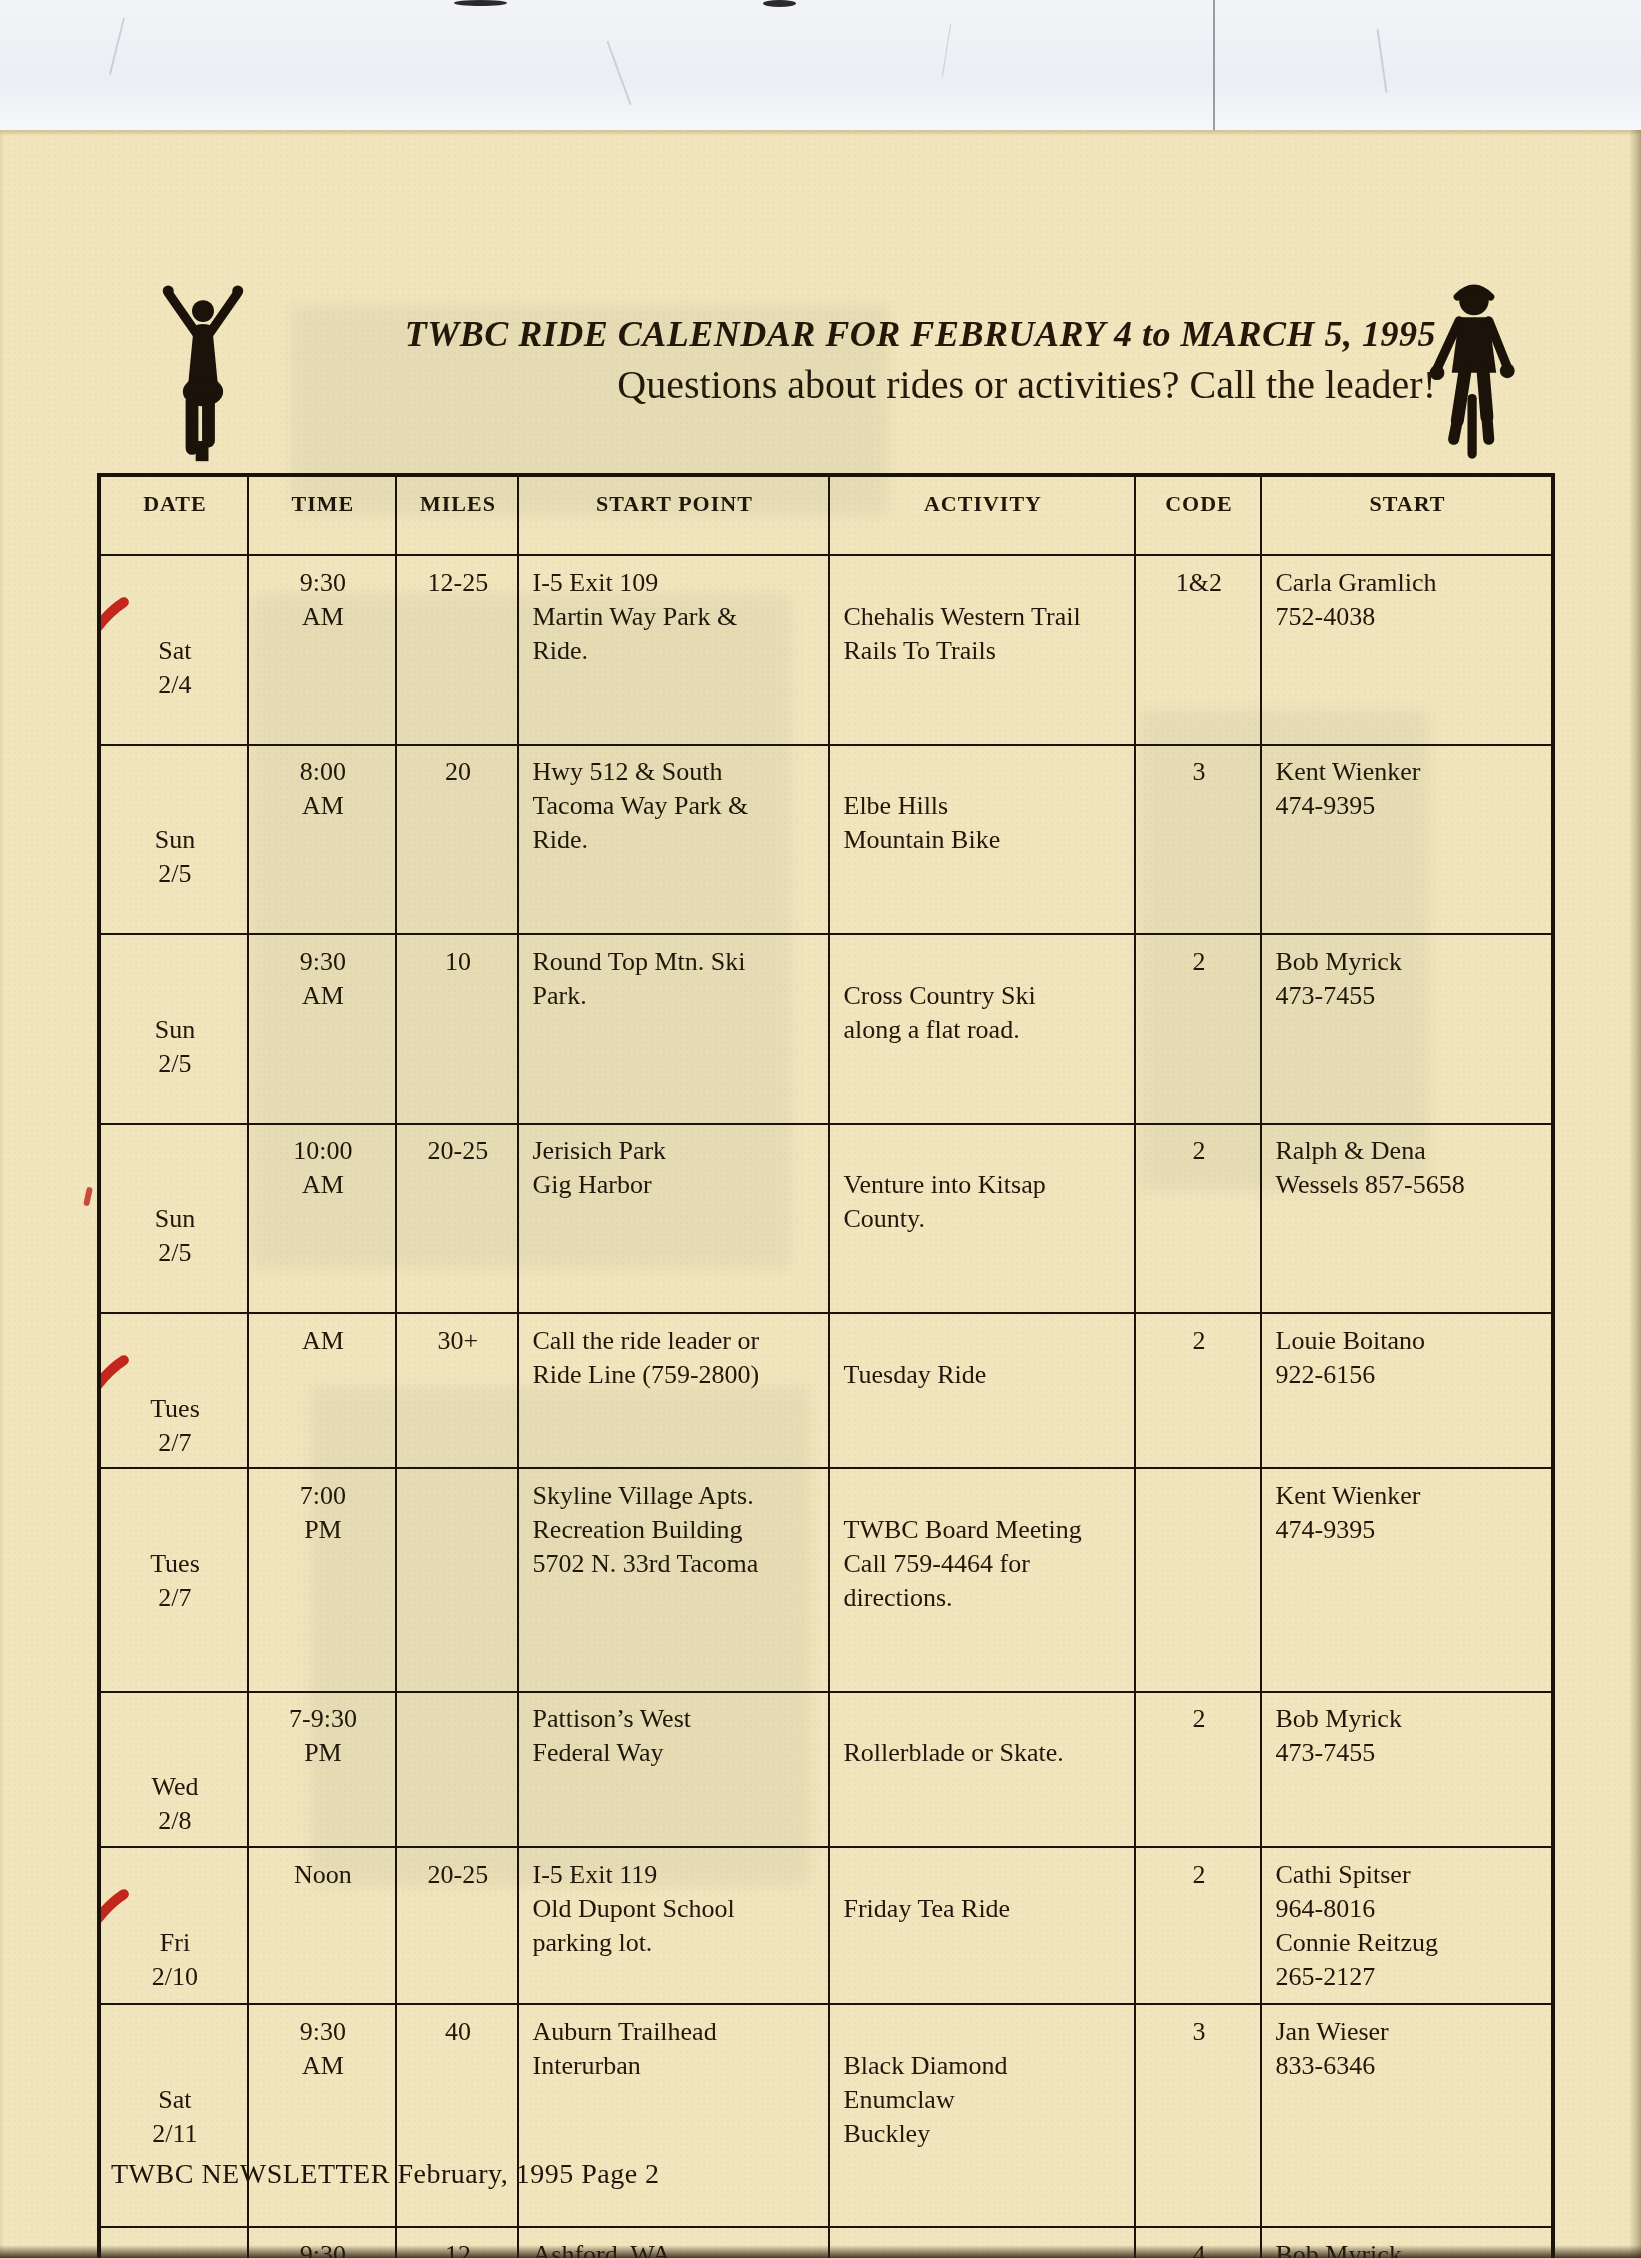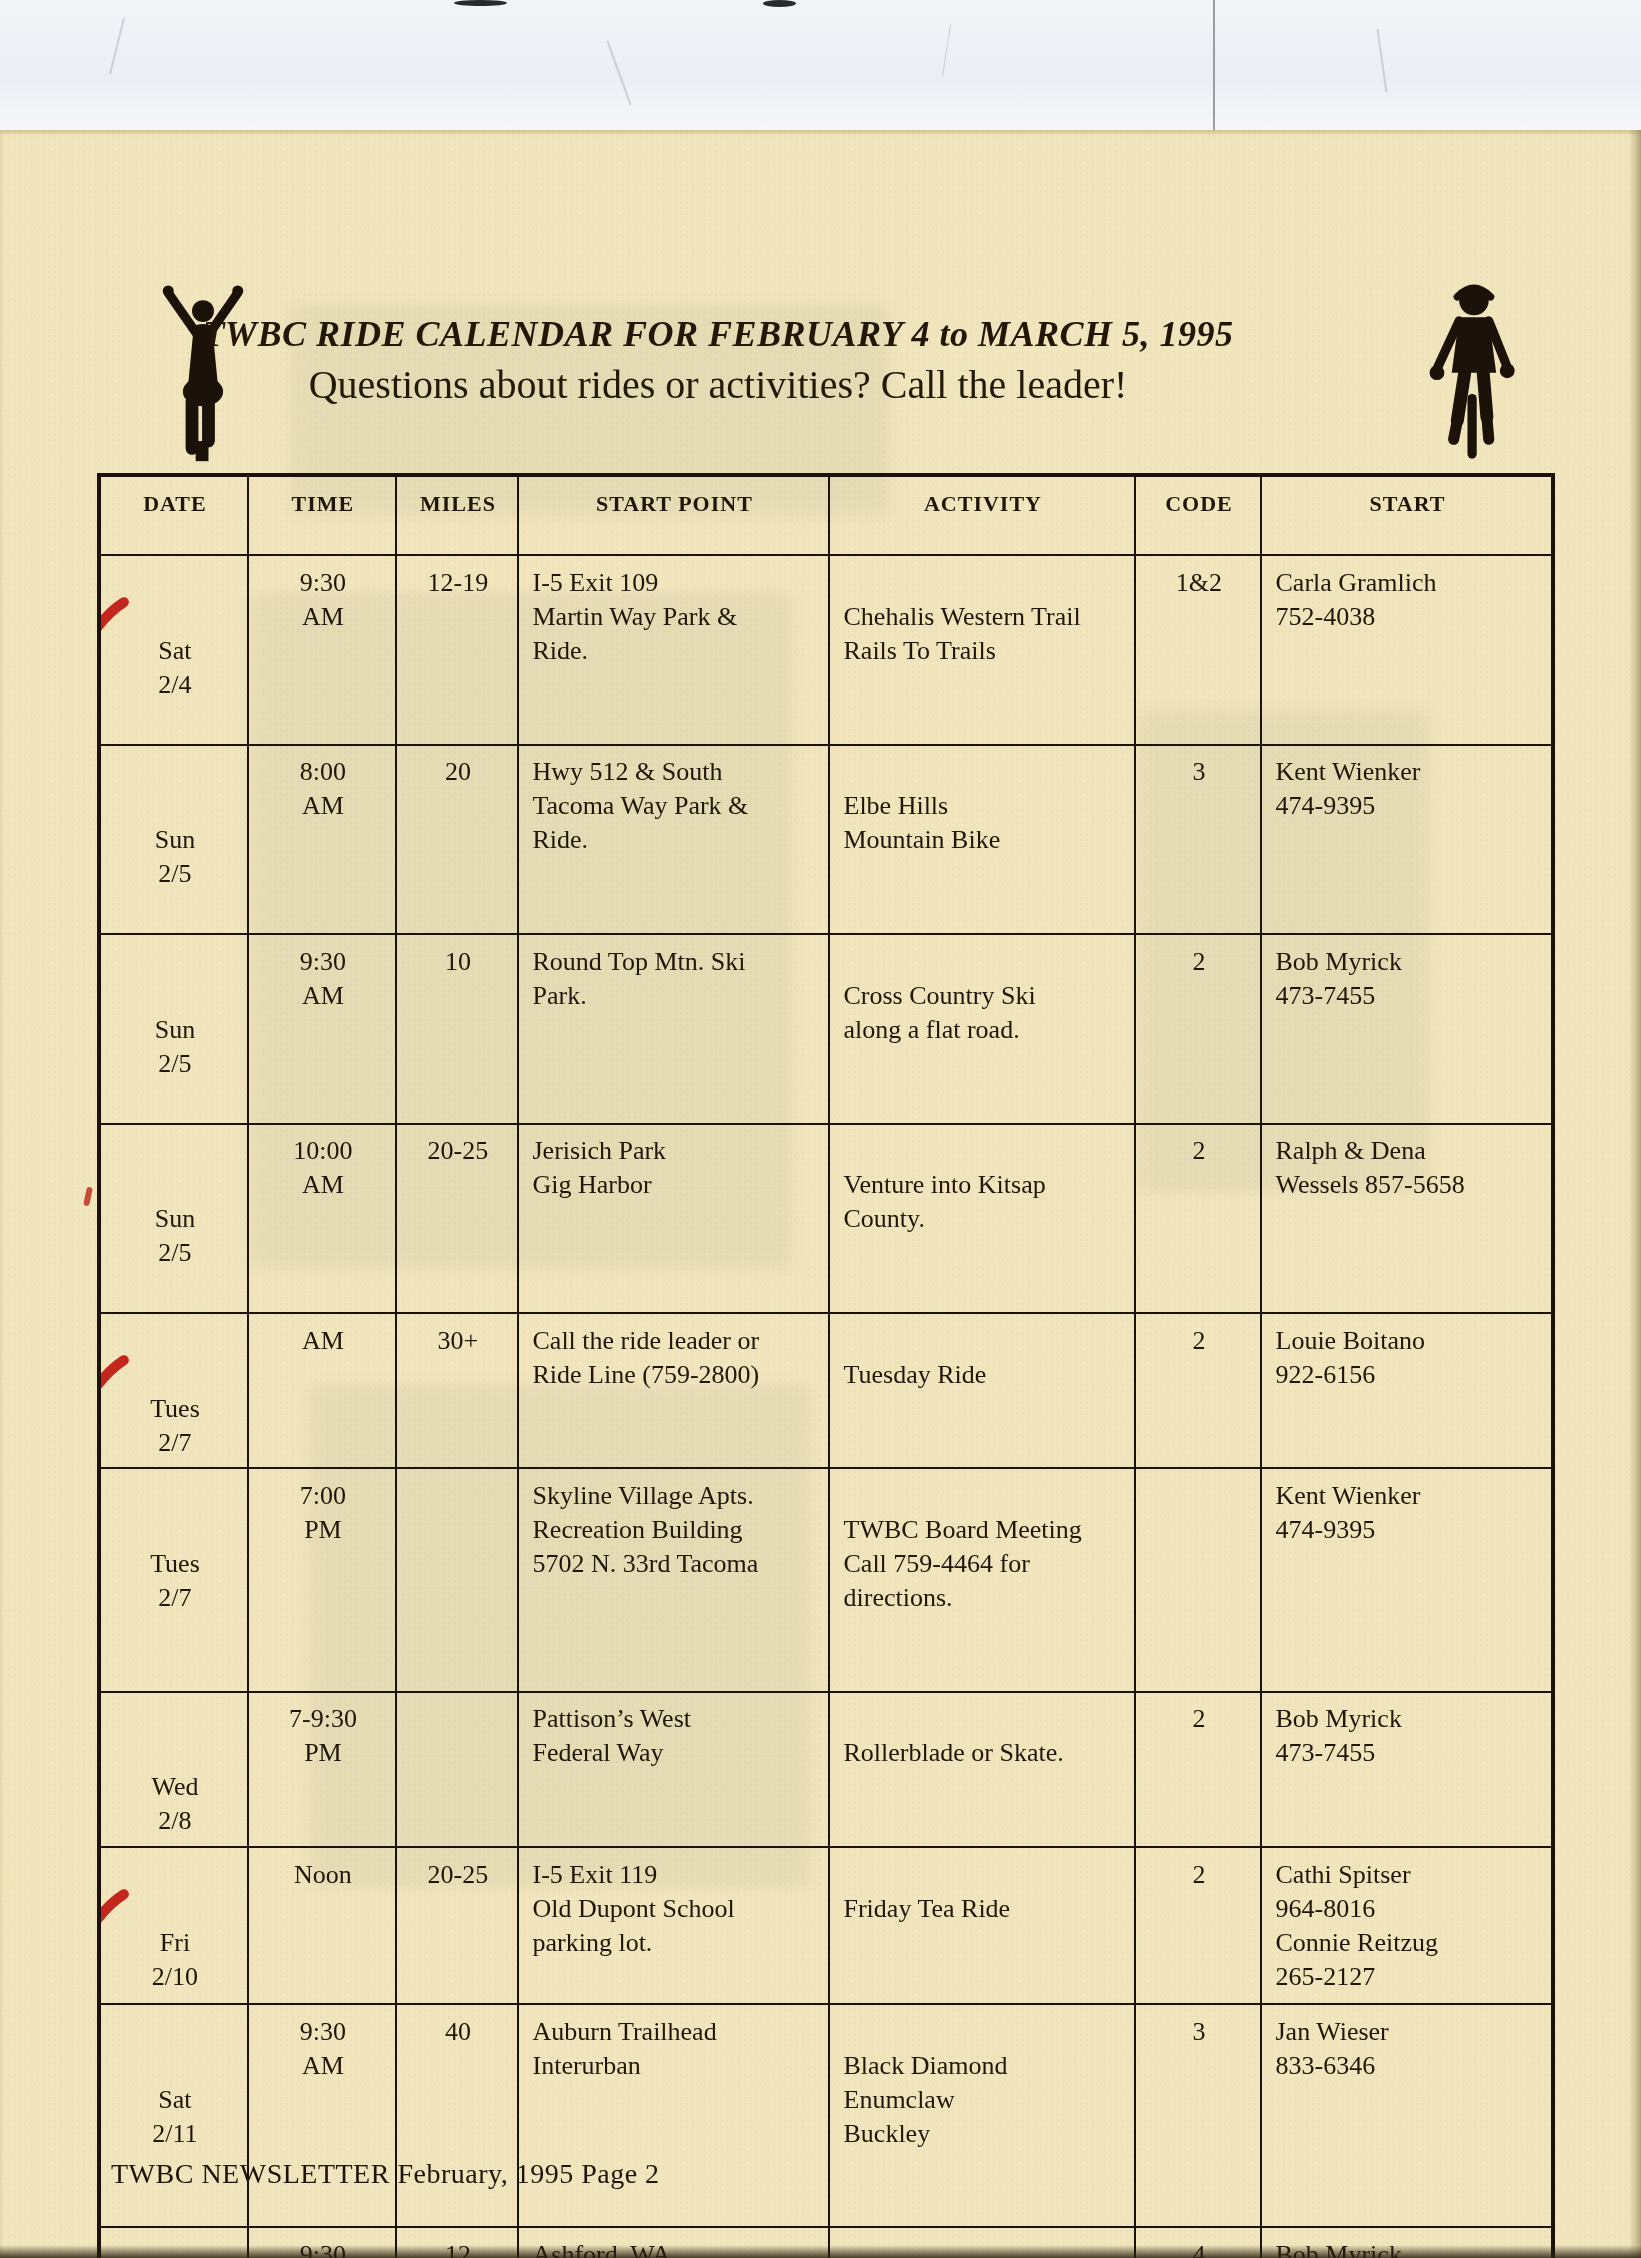--- a/index.html
+++ b/index.html
@@ -27,21 +27,21 @@
     background-image:radial-gradient(rgba(120,95,40,.05) 1px, transparent 1.4px);
     background-size:5.8px 5.8px;
     box-shadow:inset 0 2.9px 3.9px rgba(150,130,70,.35);
   }
   .edge-right{position:absolute;right:0;top:0;width:11.6px;height:100%;
     background:linear-gradient(to left, rgba(95,80,40,.40), rgba(95,80,40,0));}
   .edge-bottom{position:absolute;left:0;bottom:0;width:100%;height:13.5px;
     background:linear-gradient(to top, rgba(40,32,14,.85), rgba(40,32,14,0));}
   .ghost{position:absolute;filter:blur(6.8px);opacity:.07;background:#5a6b4e;border-radius:9.7px;}
   
-  .masthead{position:absolute;left:0;top:183px;width:1436px;text-align:center;}
+  .masthead{position:absolute;left:0;top:183px;width:1436px;text-align:right;}
   .title{
     font-size:36px;font-weight:bold;font-style:italic;letter-spacing:0.5px;
     color:#221708;
   }
   .subtitle{font-size:40px;margin-top:5.8px;color:#241a0b;}
   .icon-wrap{position:absolute;}
   .icon-left{left:145px;top:150px;width:116px;height:183px;}
   .icon-right{left:1424px;top:145px;width:111px;height:188px;}
   
   table.ride{
@@ -171,21 +171,21 @@
       <span class="check">
         <svg viewBox="0 0 100 90" width="92" height="85" aria-hidden="true">
           <path d="M14,38 Q20,30 24,38 L38,74 Q62,28 90,10" fill="none" stroke="#c2261d" stroke-width="11" stroke-linecap="round" stroke-linejoin="round"></path>
         </svg>
       </span>
       <span>Sat
 2/4</span>
     </td>
     <td class="c-time"><span>9:30
 AM</span></td>
-    <td class="c-miles"><span>12-19</span></td>
+    <td class="c-miles"><span>12-25</span></td>
     <td class="c-start"><span>I-5 Exit 109
 Martin Way Park &amp;
 Ride.</span></td>
     <td class="c-act">
       <div>Chehalis Western Trail
 Rails To Trails</div>
       <div class="note"></div>
     </td>
     <td class="c-code"><span>1&amp;2</span></td>
     <td class="c-leader"><span>Carla Gramlich

